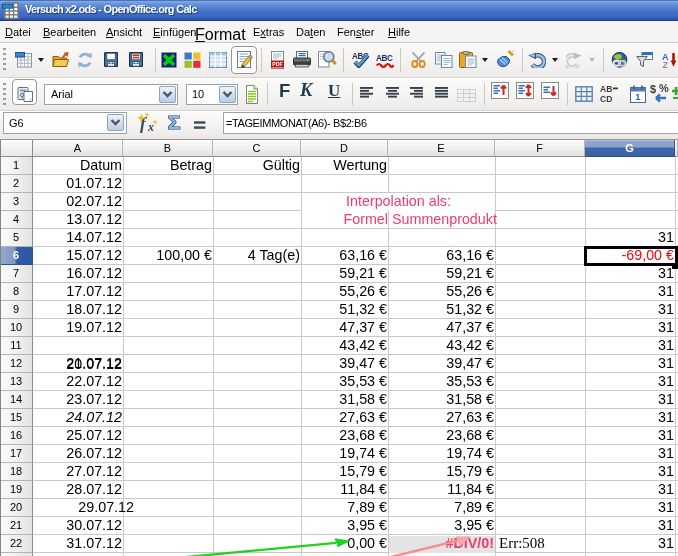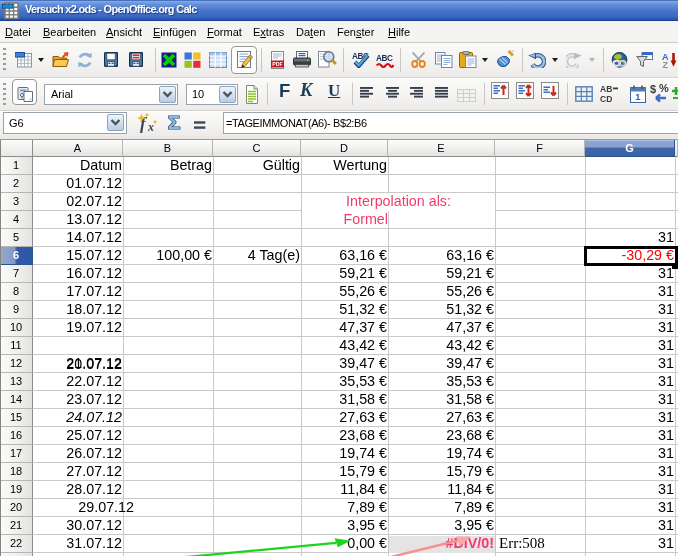--- a/index.html
+++ b/index.html
@@ -22,21 +22,21 @@
 <path d="M3 5.3H16M3 9H16M3 12.7H16M7.3 1V16.5M11.6 1V16.5" stroke="#7d7d7d" stroke-width="1.4"></path>
 <rect x="0.4" y="2.2" width="10.5" height="4" fill="#1c8ad6" stroke="#0e4a80" stroke-width="0.8"></rect>
 </svg>
 <div class="abs" style="left:25px;top:2.5px;font-size:11px;font-weight:bold;color:#fff;letter-spacing:-0.7px;text-shadow:1px 1px 1px #1a3a80">Versuch x2.ods - OpenOffice.org Calc</div>
 
 <div class="abs" style="left:0;top:21px;width:678px;height:22px;background:#f5f4f2;border-bottom:1px solid #cbc9c5"></div>
 <div class="abs" style="left:5px;top:26px;font-size:11px;color:#000"><u>D</u>atei</div>
 <div class="abs" style="left:43px;top:26px;font-size:11px;color:#000"><u>B</u>earbeiten</div>
 <div class="abs" style="left:106px;top:26px;font-size:11px;color:#000"><u>A</u>nsicht</div>
 <div class="abs" style="left:153px;top:26px;font-size:11px;color:#000"><u>E</u>infügen</div>
-<div class="abs" style="left:207px;top:26px;font-size:11px;color:#000"><u>F</u>ormat</div>
+<div class="abs" style="left:195px;top:26px;font-size:16px;color:#000"><u>F</u>ormat</div>
 <div class="abs" style="left:253px;top:26px;font-size:11px;color:#000">E<u>x</u>tras</div>
 <div class="abs" style="left:296px;top:26px;font-size:11px;color:#000">Da<u>t</u>en</div>
 <div class="abs" style="left:337px;top:26px;font-size:11px;color:#000">Fen<u>s</u>ter</div>
 <div class="abs" style="left:388px;top:26px;font-size:11px;color:#000"><u>H</u>ilfe</div>
 <div class="tb" style="top:43px;height:35px;border-bottom:1px solid #d6d4d0"></div>
 <div class="hdl" style="top:48px;height:25px"></div>
 <div class="sep" style="left:155px;top:48px;height:24px"></div>
 <div class="sep" style="left:261px;top:48px;height:24px"></div>
 <div class="sep" style="left:343px;top:48px;height:24px"></div>
 <div class="sep" style="left:400px;top:48px;height:24px"></div>
@@ -379,26 +379,27 @@
 <div class="cell r" style="left:33px;top:409px;width:90px;font-style:italic;">24.07.12</div>
 <div class="cell r" style="left:33px;top:427px;width:90px;">25.07.12</div>
 <div class="cell r" style="left:33px;top:445px;width:90px;">26.07.12</div>
 <div class="cell r" style="left:33px;top:463px;width:90px;">27.07.12</div>
 <div class="cell r" style="left:33px;top:481px;width:90px;">28.07.12</div>
 <div class="cell r" style="left:45px;top:499px;width:90px;">29.07.12</div>
 <div class="cell r" style="left:33px;top:517px;width:90px;">30.07.12</div>
 <div class="cell r" style="left:33px;top:535px;width:90px;padding-left:24px;">31.07.12</div>
 <div class="cell mag" style="left:302px;top:193px;width:193px;text-align:center;background:#fff">Interpolation als:</div>
 <div class="cell r" style="left:301px;top:211px;width:87px;color:#f23a6d;padding-right:0">Formel</div>
+<div class="cell mag" style="left:389px;top:211px;width:110px;padding-left:3px">Summenprodukt</div>
 <div class="cell r" style="left:585px;top:229px;width:90px;">31</div>
 <div class="cell r" style="left:123px;top:247px;width:90px;">100,00 €</div>
 <div class="cell r" style="left:213px;top:247px;width:88px;">4 Tag(e)</div>
 <div class="cell r" style="left:301px;top:247px;width:87px;">63,16 €</div>
 <div class="cell r" style="left:388px;top:247px;width:107px;">63,16 €</div>
-<div class="cell r" style="left:585px;top:247px;width:90px;color:#f00">-30,29 €</div>
+<div class="cell r" style="left:585px;top:247px;width:90px;color:#f00">-69,00 €</div>
 <div class="cell r" style="left:301px;top:265px;width:87px;">59,21 €</div>
 <div class="cell r" style="left:388px;top:265px;width:107px;">59,21 €</div>
 <div class="cell r" style="left:585px;top:265px;width:90px;">31</div>
 <div class="cell r" style="left:301px;top:283px;width:87px;">55,26 €</div>
 <div class="cell r" style="left:388px;top:283px;width:107px;">55,26 €</div>
 <div class="cell r" style="left:585px;top:283px;width:90px;">31</div>
 <div class="cell r" style="left:301px;top:301px;width:87px;">51,32 €</div>
 <div class="cell r" style="left:388px;top:301px;width:107px;">51,32 €</div>
 <div class="cell r" style="left:585px;top:301px;width:90px;">31</div>
 <div class="cell r" style="left:301px;top:319px;width:87px;">47,37 €</div>

